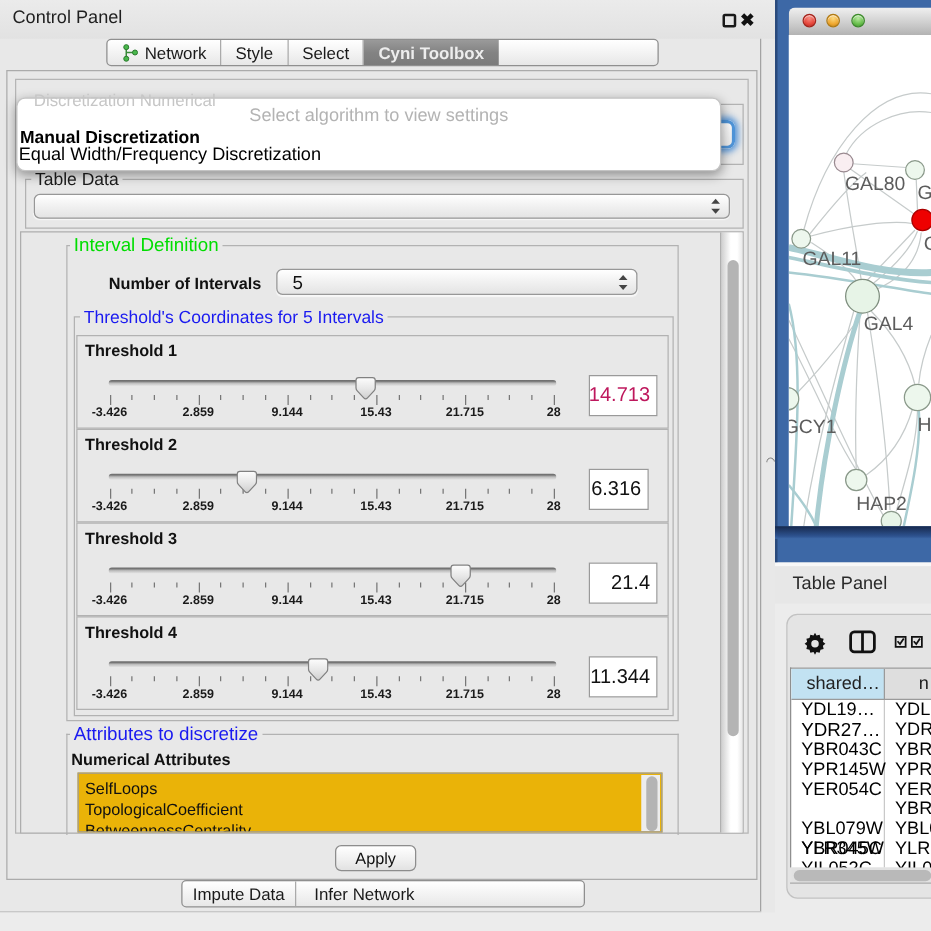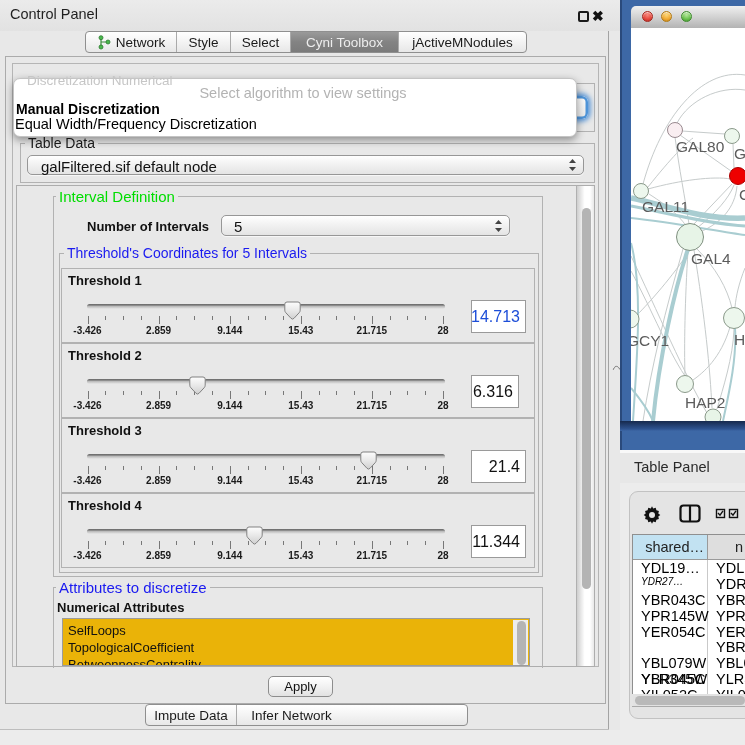--- a/index.html
+++ b/index.html
@@ -32,31 +32,29 @@
 <div class="seg" style="left:85px;top:31px;width:440px;">
     <div class="it" style="width:91px;"><svg width="15" height="15" viewBox="0 0 15 15" style="margin-right:4px;">
         <line x1="4" y1="3" x2="4" y2="12" stroke="#3a8a3a" stroke-width="1.2"></line>
         <line x1="4" y1="7" x2="10" y2="7" stroke="#3a8a3a" stroke-width="1.2"></line>
         <circle cx="4" cy="2.7" r="2" fill="#49b84c" stroke="#2c7a2e" stroke-width="0.8"></circle>
         <circle cx="4" cy="12" r="2" fill="#49b84c" stroke="#2c7a2e" stroke-width="0.8"></circle>
         <circle cx="11" cy="7" r="2" fill="#49b84c" stroke="#2c7a2e" stroke-width="0.8"></circle>
       </svg>Network</div>
     <div class="it" style="width:54px;">Style</div>
     <div class="it" style="width:60px;">Select</div>
-    <div class="it sel" style="width:108px;">Cyni Toolbox</div>
-    <div class="it" style="width:127px;">jActiveMNodules</div>
+    <div class="it sel" style="width:108px;font-weight:bold;">Cyni Toolbox</div>
   </div>
 <div class="abs" style="left:5px;top:56px;width:601px;height:648px;border:1px solid #ababab;box-sizing:border-box;background:#e8e8e8;"></div>
 <div class="abs" style="left:12px;top:63px;width:587px;height:604px;border:1px solid #b5b5b5;box-sizing:border-box;"></div>
 <div class="titled" style="left:20px;top:83px;width:573px;height:47px;"></div>
 <div class="abs" style="left:552px;top:96px;width:36px;height:23px;border-radius:6px;box-shadow:0 0 5px 2.5px rgba(80,145,215,.95), inset 0 0 0 2.5px #4f94d8;background:linear-gradient(#fdfdfd,#e8e8e8);"></div>
 <div class="titled" style="left:20px;top:143px;width:573px;height:38px;"></div>
 <div class="ttitle" style="left:25px;top:136px;color:#1c1c1c;">Table Data</div>
 <div class="combo" style="left:27px;top:155px;width:557px;height:20px;box-sizing:border-box;">
-    <div class="abs" style="left:13px;top:1.5px;font-size:15px;color:#111;">galFiltered.sif default node</div>
     <div class="ar">
       <svg width="9" height="14" viewBox="0 0 9 14">
         <path d="M4.5 1 L8 5 L1 5 Z" fill="#444"></path>
         <path d="M4.5 13 L8 9 L1 9 Z" fill="#444"></path>
       </svg>
     </div>
   </div>
 <div class="abs" style="left:16px;top:185px;width:579px;height:482px;border:1px solid #adadad;box-sizing:border-box;background:#e8e8e8;"></div>
 <div class="abs" style="left:576px;top:186px;width:18px;height:480px;background:linear-gradient(90deg,#cecece,#ffffff 45%,#ffffff 75%,#e8e8e8);border-left:1px solid #b0b0b0;box-sizing:border-box;"></div>
 <div class="abs" style="left:582px;top:208px;width:9px;height:381px;background:#b4b4b4;border-radius:5px;"></div>
@@ -111,21 +109,21 @@
 <div class="tick" style="left:407.4px;top:316px;height:4px;"></div>
 <div class="tick" style="left:425.2px;top:316px;height:4px;"></div>
 <div class="tlabel" style="left:371.9px;top:325px;">21.715</div>
 <div class="tick" style="left:443.0px;top:316px;height:7.5px;"></div>
 <div class="tlabel" style="left:443.0px;top:325px;">28</div>
 <div class="abs" style="left:284.2px;top:300.5px;width:17px;height:19px;">
     <svg width="17" height="19" viewBox="0 0 17 19" style="position:absolute;left:0;top:0;">
       <path d="M3 1 H14 Q16.2 1 16.2 3.2 V9.2 Q16.2 10.6 15.2 11.7 L10 17.3 Q8.5 18.9 7 17.3 L1.8 11.7 Q0.8 10.6 0.8 9.2 V3.2 Q0.8 1 3 1 Z" fill="url(#thg)" stroke="#818181" stroke-width="1"></path>
     </svg>
   </div>
-<div class="abs" style="left:471px;top:300px;width:55px;height:33px;background:#fff;border:1px solid #9a9a9a;box-sizing:border-box;display:flex;align-items:center;justify-content:flex-end;padding-right:5px;font-size:16px;color:#1d4ed8;">14.713</div>
+<div class="abs" style="left:471px;top:300px;width:55px;height:33px;background:#fff;border:1px solid #9a9a9a;box-sizing:border-box;display:flex;align-items:center;justify-content:flex-end;padding-right:5px;font-size:16px;color:#be185d;">14.713</div>
 <div class="abs" style="left:61px;top:343px;width:474px;height:75px;border:1px solid #b2b2b2;box-sizing:border-box;"></div>
 <div class="abs" style="left:68px;top:348px;font-size:13px;font-weight:bold;color:#111;">Threshold 2</div>
 <div class="abs" style="left:86.5px;top:379px;width:358px;height:5px;border-radius:3px;background:linear-gradient(#6e6e6e,#757575 20%,#bdbdbd 50%,#e9e9e9);"></div>
 <div class="tick" style="left:87.5px;top:391px;height:7.5px;"></div>
 <div class="tick" style="left:105.3px;top:391px;height:4px;"></div>
 <div class="tick" style="left:123.0px;top:391px;height:4px;"></div>
 <div class="tick" style="left:140.8px;top:391px;height:4px;"></div>
 <div class="tlabel" style="left:87.5px;top:400px;">-3.426</div>
 <div class="tick" style="left:158.6px;top:391px;height:7.5px;"></div>
 <div class="tick" style="left:176.4px;top:391px;height:4px;"></div>
@@ -326,21 +324,21 @@
 <path d="M90 10 l2 2.2 3-4.4"></path>
 </g>
 </svg>
 <div class="abs" style="left:632px;top:534px;width:113px;height:160px;border-left:1px solid #8f8f8f;border-top:1px solid #8f8f8f;background:#fff;box-sizing:border-box;overflow:hidden;">
     <div style="position:absolute;left:0;top:0;width:75px;height:25px;background:#c2e2f2;border-right:1px solid #9a9a9a;border-bottom:1px solid #9a9a9a;box-sizing:border-box;display:flex;align-items:center;justify-content:flex-end;padding-right:3px;font-size:14.5px;color:#222;">shared…</div>
     <div style="position:absolute;left:75px;top:0;width:38px;height:25px;background:#dedede;border-bottom:1px solid #9a9a9a;box-sizing:border-box;display:flex;align-items:center;justify-content:flex-end;padding-right:3px;font-size:14.5px;color:#222;">n</div>
     <div style="position:absolute;left:74px;top:25px;width:1px;height:135px;background:#c9c9c9;"></div>
   </div>
 <div class="abs" style="left:641px;top:560px;font-size:14.5px;color:#000;text-align:right;">YDL19…</div>
 <div class="abs" style="left:716px;top:560px;font-size:14.5px;color:#000;">YDL1</div>
-<div class="abs" style="left:641px;top:576px;font-size:10px;color:#000;font-style:italic;">YDR27…</div>
+<div class="abs" style="left:641px;top:576px;font-size:15px;color:#000;">YDR27…</div>
 <div class="abs" style="left:716px;top:576px;font-size:14.5px;color:#000;">YDR2</div>
 <div class="abs" style="left:641px;top:592px;font-size:14.5px;color:#000;">YBR043C</div>
 <div class="abs" style="left:716px;top:592px;font-size:14.5px;color:#000;">YBR0</div>
 <div class="abs" style="left:641px;top:608px;font-size:14.5px;color:#000;">YPR145W</div>
 <div class="abs" style="left:716px;top:608px;font-size:14.5px;color:#000;">YPR1</div>
 <div class="abs" style="left:641px;top:624px;font-size:14.5px;color:#000;">YER054C</div>
 <div class="abs" style="left:716px;top:624px;font-size:14.5px;color:#000;">YER0</div>
 <div class="abs" style="left:641px;top:639px;font-size:14.5px;color:#000;margin-top:32px;">YBR045C</div>
 <div class="abs" style="left:716px;top:639px;font-size:14.5px;color:#000;">YBR0</div>
 <div class="abs" style="left:641px;top:655px;font-size:14.5px;color:#000;">YBL079W</div>

